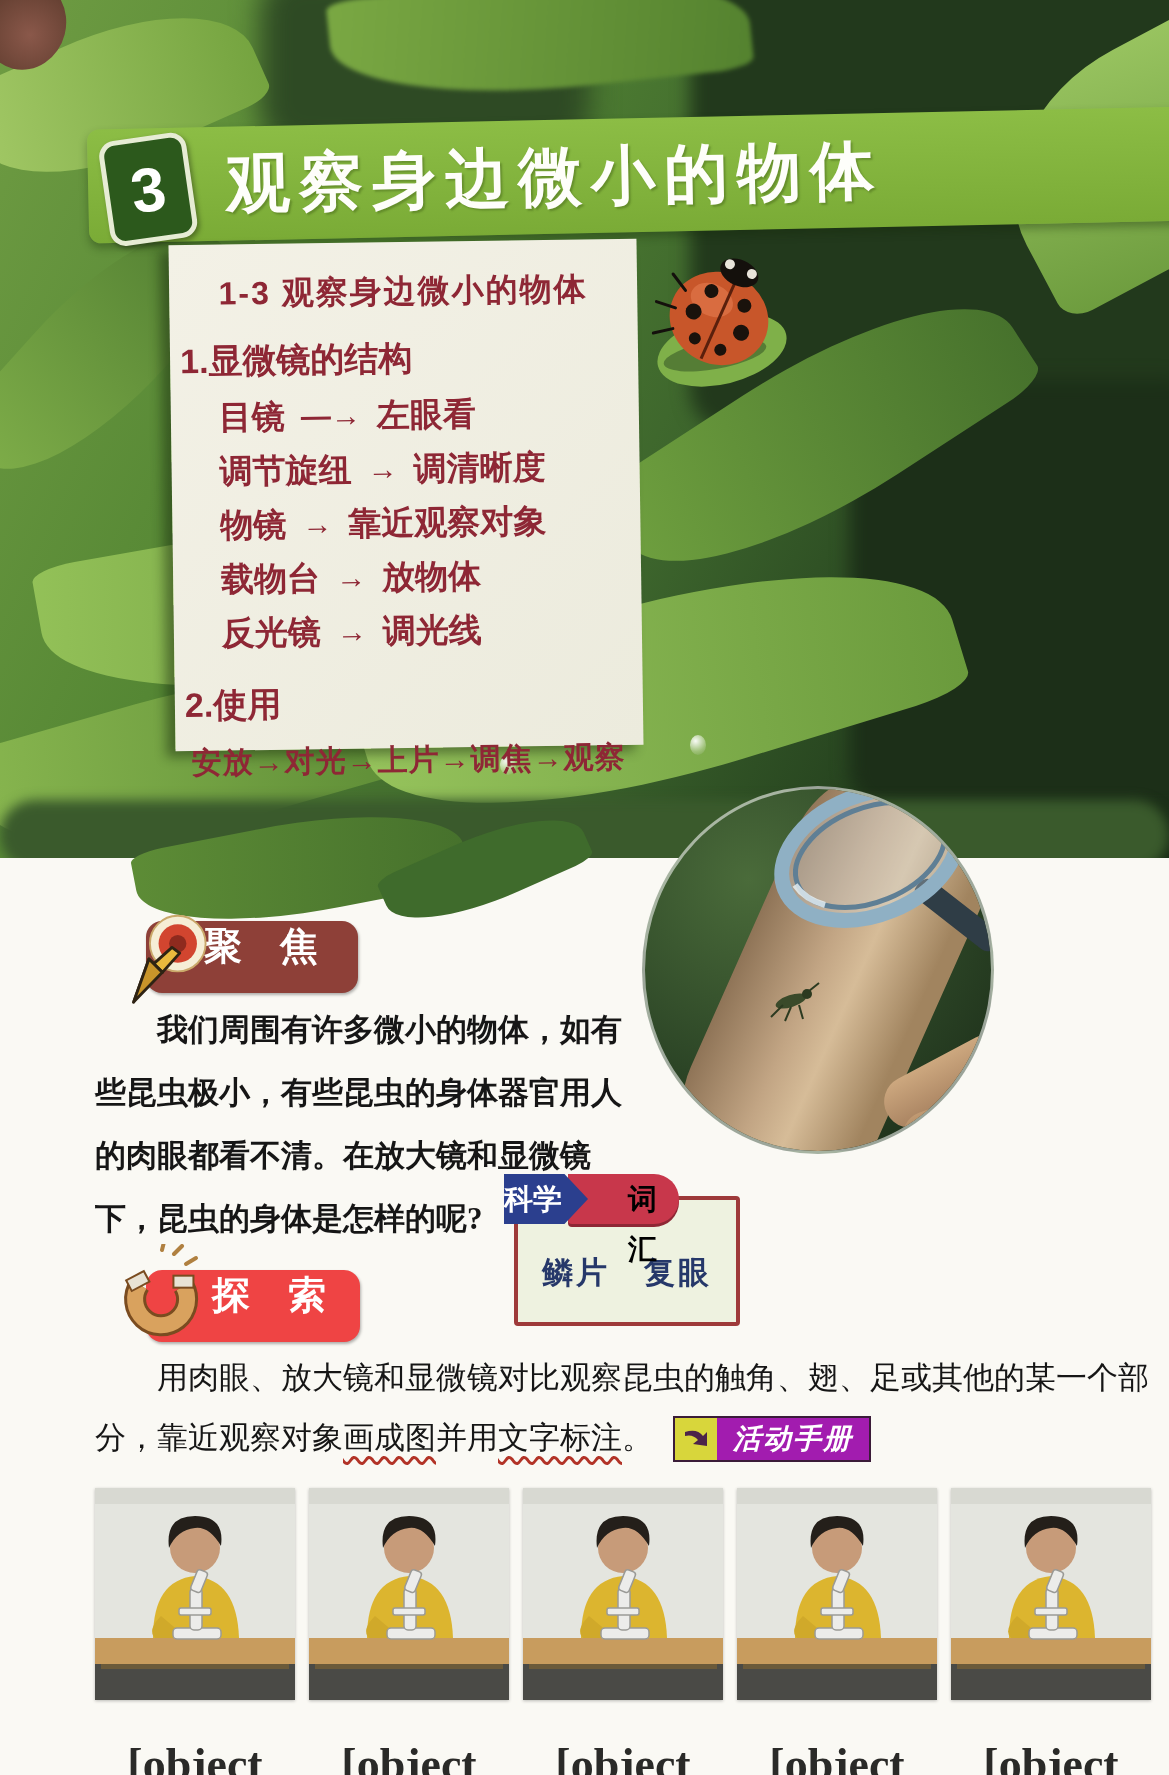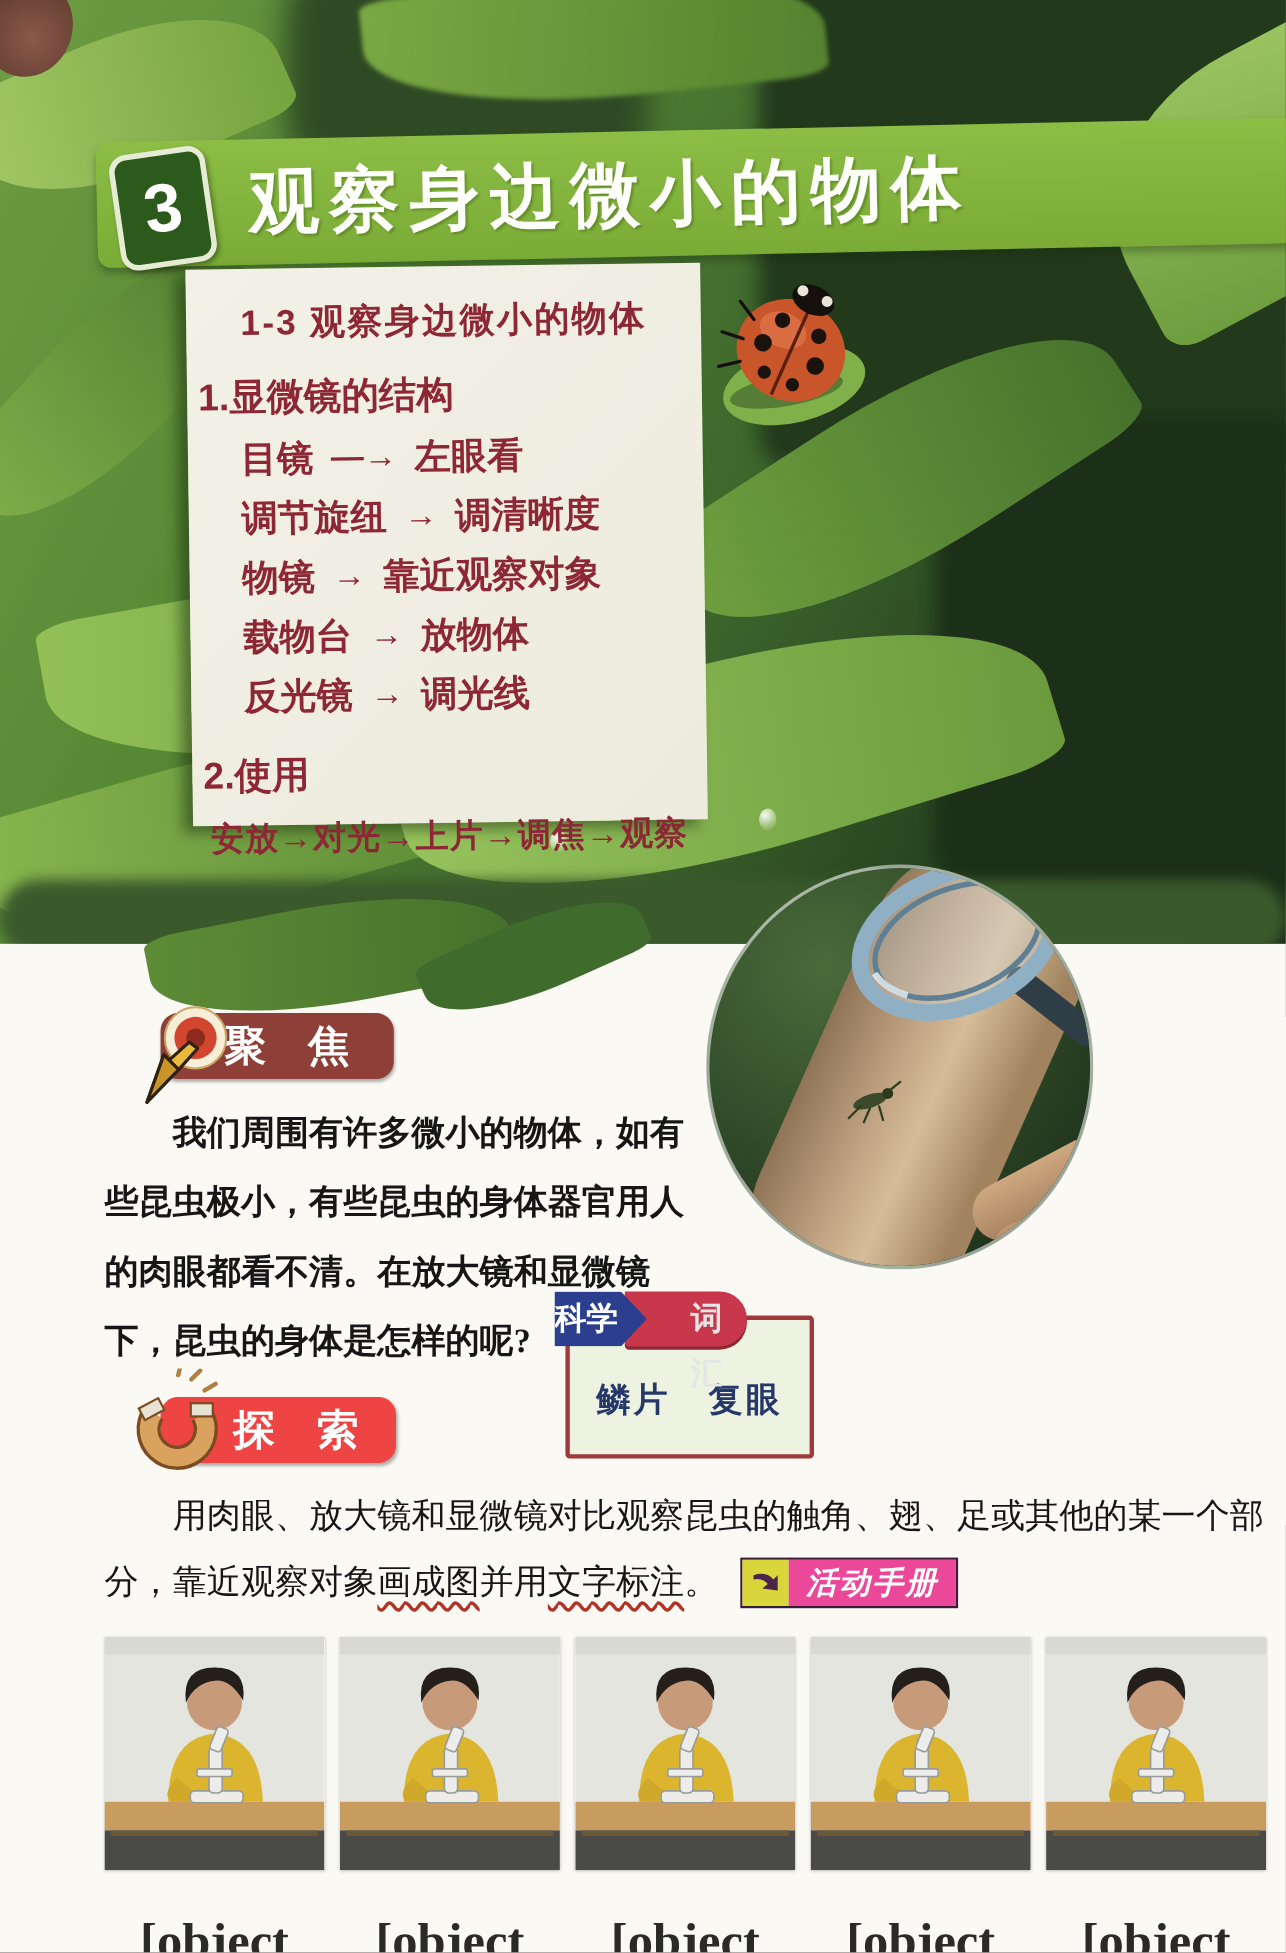--- a/index.html
+++ b/index.html
@@ -52,38 +52,38 @@
   .note-sec{margin:22px 0 6px 10px;font-size:34px;font-weight:bold;}
   .note-items{margin-left:48px;}
   .note-item{display:flex;align-items:center;height:54px;font-size:33px;font-weight:bold;}
   .note-item .na{margin:0 16px;font-size:30px;}
   .note-flow{margin:14px 0 0 16px;font-size:30px;font-weight:bold;letter-spacing:1px;}
 
   
   .ladybug{position:absolute;left:640px;top:255px;z-index:3;}
 
   
-  .sec-badge{position:absolute;z-index:5;height:60px;border-radius:16px;display:flex;align-items:center;
+  .sec-badge{position:absolute;z-index:5;height:72px;border-radius:16px;display:flex;
              color:#fff;font-size:38px;font-weight:bold;box-shadow:1px 2px 3px rgba(0,0,0,.3);}
   .focus-badge{left:146px;top:921px;width:212px;background:#8e4038;padding-left:58px;box-sizing:border-box;}
   .focus-icon{position:absolute;left:-22px;top:-12px;width:96px;height:96px;}
   .explore-badge{left:146px;top:1270px;width:214px;background:#ef4444;padding-left:66px;box-sizing:border-box;}
   .magnet-icon{position:absolute;left:-34px;top:-26px;width:110px;height:110px;}
 
   .focus-para{position:absolute;left:95px;top:998px;width:480px;z-index:4;
               font-family:"Liberation Serif",serif;color:#161616;font-size:31px;line-height:63px;font-weight:bold;}
   .focus-para .indent{text-indent:62px;}
   .focus-para div{white-space:nowrap;}
 
   
   .vocab-box{position:absolute;left:514px;top:1196px;width:226px;height:130px;z-index:5;
              background:#eef2e0;border:4px solid #9e3a3a;border-radius:4px;box-sizing:border-box;}
   .vocab-header{position:absolute;left:-14px;top:-26px;height:50px;display:flex;}
   .vh-red{position:absolute;left:64px;top:0;height:50px;line-height:50px;padding:0 22px 0 60px;
-          background:#c8374b;border-radius:0 25px 25px 4px;color:#e5e5e5;font-size:29px;font-weight:bold;
+          background:#c8374b;border-radius:0 25px 25px 4px;color:#000000;font-size:29px;font-weight:bold;
           box-shadow:0 3px 0 #8e2735;}
   .vh-blue{position:relative;z-index:2;height:50px;line-height:50px;padding:0 26px 0 0;background:#2b3f8e;
           color:#fff;font-size:29px;font-weight:bold;
           clip-path:polygon(0 0,72% 0,100% 50%,72% 100%,0 100%);}
   .vocab-terms{margin-top:52px;text-align:center;font-size:31px;font-weight:bold;color:#26386a;letter-spacing:3px;}
 
   
   .circle-photo{position:absolute;left:642px;top:786px;width:352px;height:368px;border-radius:50%;
                 overflow:hidden;z-index:4;border:3px solid rgba(255,255,255,.55);box-sizing:border-box;
                 background:radial-gradient(circle at 30% 25%,#4a6b3a,#2c4526 55%,#1d2f1a 90%);}
@@ -100,21 +100,21 @@
   
   .explore-para{position:absolute;left:95px;top:1348px;width:1045px;z-index:4;
                 font-family:"Liberation Serif",serif;color:#161616;font-size:31px;line-height:60px;}
   .explore-para .ln{white-space:nowrap;}
   .explore-para .ln1{text-indent:62px;}
   .u-solid{text-decoration-color:#b23327;text-decoration-thickness:4px;text-underline-offset:10px;}
   .u-wavy{text-decoration:underline wavy #b23327 3px;text-underline-offset:8px;}
   .handbook{display:inline-flex;align-items:center;vertical-align:-6px;margin-left:20px;
             border:2px solid #3a1c38;font-family:"Liberation Sans",sans-serif;}
   .hb-yellow{width:42px;height:42px;background:#d8d63b;display:flex;align-items:center;justify-content:center;}
-  .hb-purple{height:42px;line-height:42px;background:#ec4899;color:#fff;font-size:28px;font-weight:bold;
+  .hb-purple{height:42px;line-height:42px;background:#a21caf;color:#fff;font-size:28px;font-weight:bold;
              font-style:italic;padding:0 16px;letter-spacing:2px;white-space:nowrap;}
 
   
   .photo-row{position:absolute;left:95px;top:1488px;display:flex;gap:14px;z-index:4;}
   .photo-card{width:200px;}
   .photo-card svg{display:block;box-shadow:0 1px 3px rgba(0,0,0,.25);}
   .step-caption{display:block;margin-top:38px;text-align:center;font-size:46px;font-weight:bold;
                 color:#2a2a28;font-family:"Liberation Serif",serif;}
 </style>
 </head>

